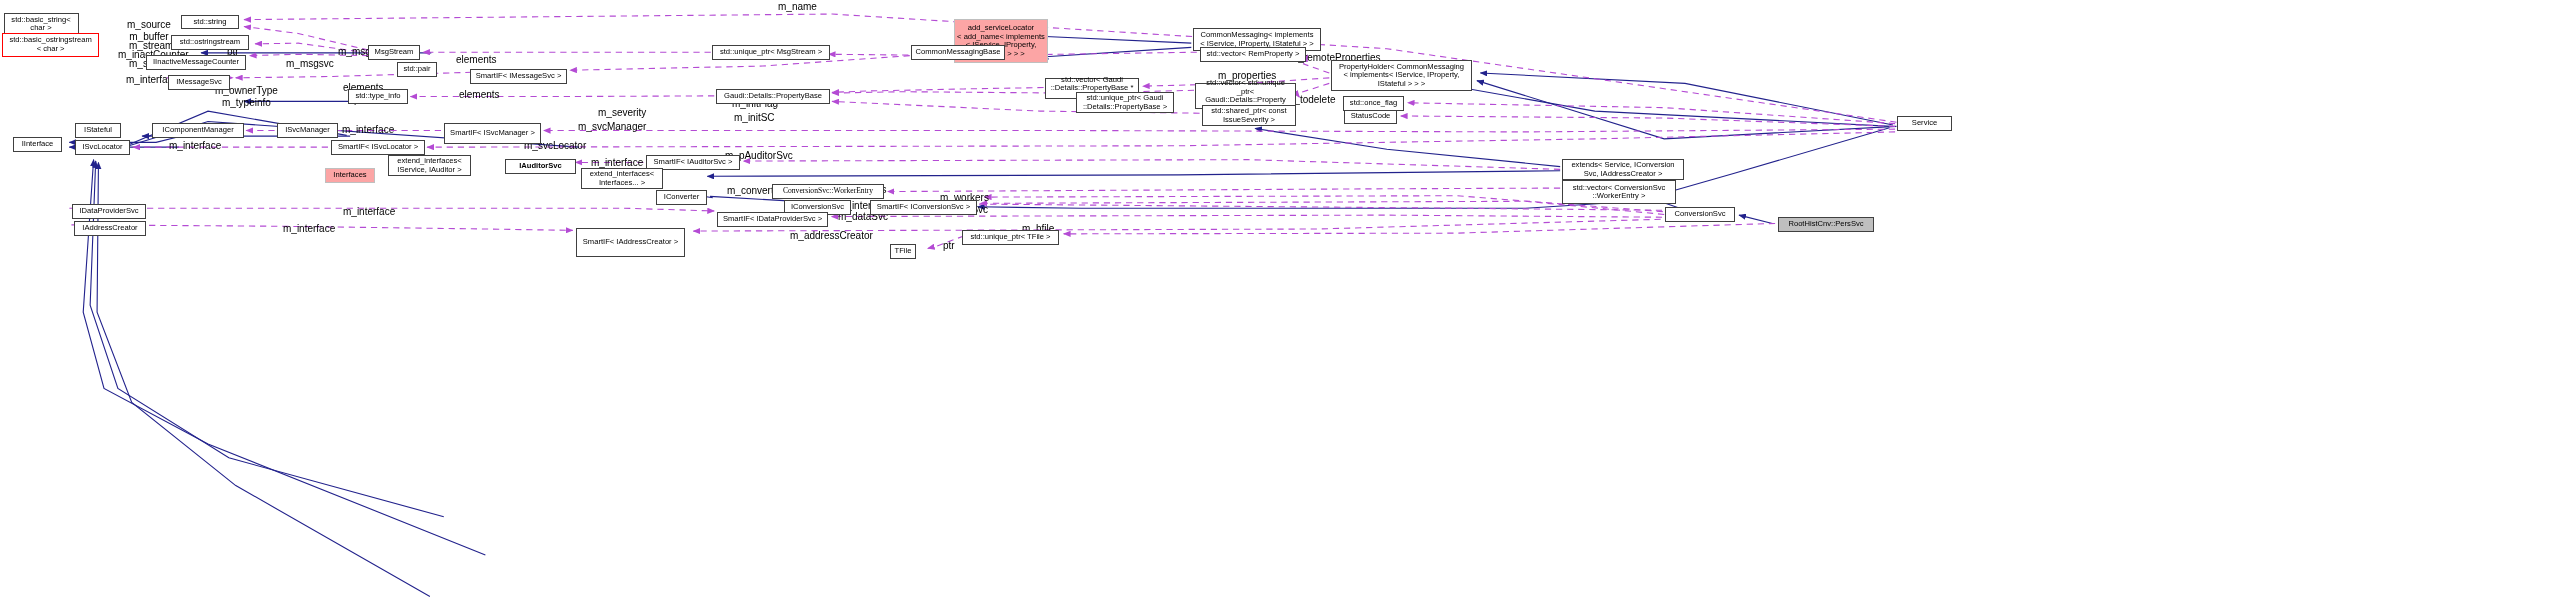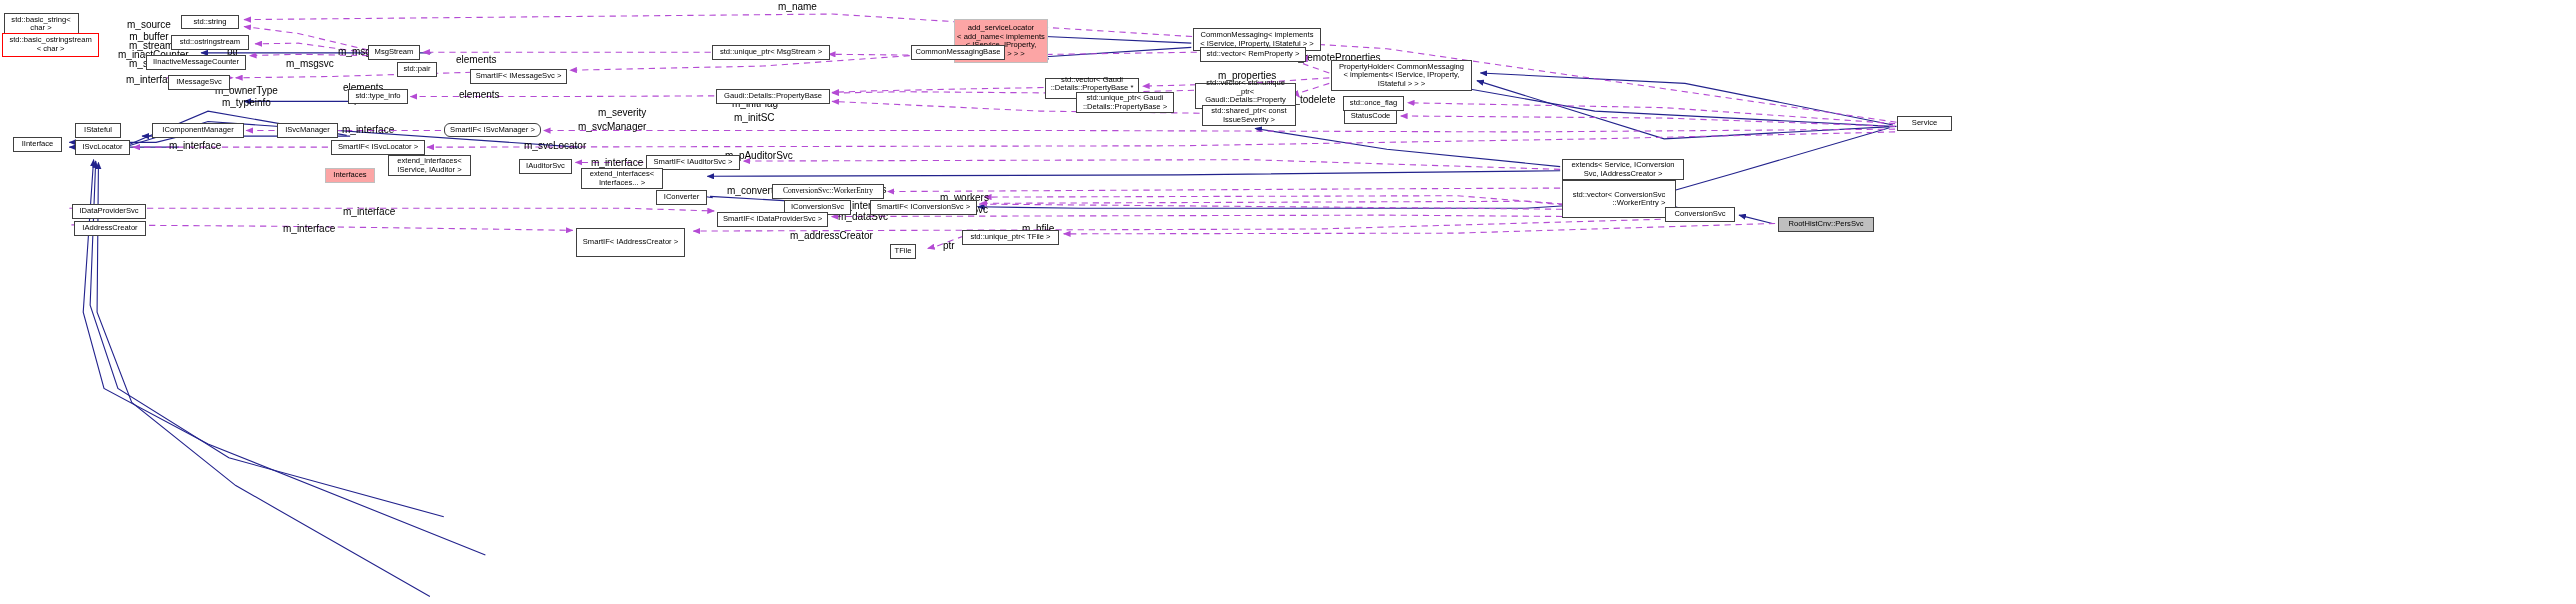--- a/index.html
+++ b/index.html
@@ -175,34 +175,34 @@
       <div class="node thick" style="left: 1076px; top: 92px; width: 98px; height: 21px;">std::unique_ptr&lt; Gaudi
 ::Details::PropertyBase &gt;</div>
       <div class="node thick" style="left: 1202px; top: 105px; width: 94px; height: 21px; text-align: center;">std::shared_ptr&lt; const
 IssueSeverity &gt;</div>
       <div class="node thick" style="left: 1344px; top: 109px; width: 53px; height: 14.6px;">StatusCode</div>
       <div class="node thick" style="left: 1343px; top: 96px; width: 61px; height: 14.6px;">std::once_flag</div>
       <div class="node thick" style="left: 1897px; top: 116px; width: 55px; height: 14.6px;">Service</div>
       <div class="node thick" style="left: 75px; top: 123px; width: 46px; height: 14.6px;">IStateful</div>
       <div class="node thick" style="left: 152px; top: 123px; width: 92px; height: 14.6px;">IComponentManager</div>
       <div class="node thick" style="left: 277px; top: 123px; width: 61px; height: 14.6px;">ISvcManager</div>
-      <div class="node thick" style="left: 444px; top: 123px; width: 97px; height: 14px; border-radius: 6px;">SmartIF&lt; ISvcManager &gt;</div>
+      <div class="node thick" style="left: 444px; top: 123px; width: 97px; height: 21px;">SmartIF&lt; ISvcManager &gt;</div>
       <div class="node thick" style="left: 13px; top: 137px; width: 49px; height: 14.6px;">IInterface</div>
       <div class="node thick" style="left: 75px; top: 140px; width: 55px; height: 14.6px;">ISvcLocator</div>
       <div class="node thick" style="left: 331px; top: 140px; width: 94px; height: 14.6px;">SmartIF&lt; ISvcLocator &gt;</div>
       <div class="node thick" style="left: 388px; top: 155px; width: 83px; height: 21px;">extend_interfaces&lt;
 IService, IAuditor &gt;</div>
-      <div class="node thick" style="left: 519px; top: 159px; width: 53px; height: 14.6px;">IAuditorSvc</div>
+      <div class="node thick" style="left: 505px; top: 159px; width: 71px; height: 14.6px; font-weight: bold;">IAuditorSvc</div>
       <div class="node thick" style="left: 646px; top: 155px; width: 94px; height: 14.6px;">SmartIF&lt; IAuditorSvc &gt;</div>
       <div class="node thick" style="left: 1562px; top: 159px; width: 122px; height: 21px;">extends&lt; Service, IConversion
 Svc, IAddressCreator &gt;</div>
       <div class="node greybox" style="left: 281px; top: 168px; width: 50px; height: 14.6px;">Interfaces</div>
       <div class="node thick" style="left: 581px; top: 168px; width: 82px; height: 21px;">extend_interfaces&lt;
 Interfaces... &gt;</div>
-      <div class="node thick" style="left: 1562px; top: 180px; width: 114px; height: 38px; text-align: right;">std::vector&lt; ConversionSvc
+      <div class="node thick" style="left: 1562px; top: 180px; width: 114px; height: 24px;">std::vector&lt; ConversionSvc
 ::WorkerEntry &gt;</div>
       <div class="node thick" style="left: 772px; top: 184px; width: 112px; height: 14.6px; font-family: Liberation Serif, serif;">ConversionSvc::WorkerEntry</div>
       <div class="node thick" style="left: 656px; top: 190px; width: 51px; height: 14.6px;">IConverter</div>
       <div class="node thick" style="left: 784px; top: 200px; width: 67px; height: 14.6px;">IConversionSvc</div>
       <div class="node thick" style="left: 870px; top: 200px; width: 107px; height: 14.6px;">SmartIF&lt; IConversionSvc &gt;</div>
       <div class="node thick" style="left: 1665px; top: 207px; width: 70px; height: 14.6px;">ConversionSvc</div>
       <div class="node thick" style="left: 72px; top: 204px; width: 74px; height: 14.6px;">IDataProviderSvc</div>
       <div class="node thick" style="left: 717px; top: 212px; width: 111px; height: 14.6px;">SmartIF&lt; IDataProviderSvc &gt;</div>
       <div class="node thick" style="left: 74px; top: 221px; width: 72px; height: 14.6px;">IAddressCreator</div>
       <div class="node thick" style="left: 576px; top: 228px; width: 109px; height: 29px;">SmartIF&lt; IAddressCreator &gt;</div>

